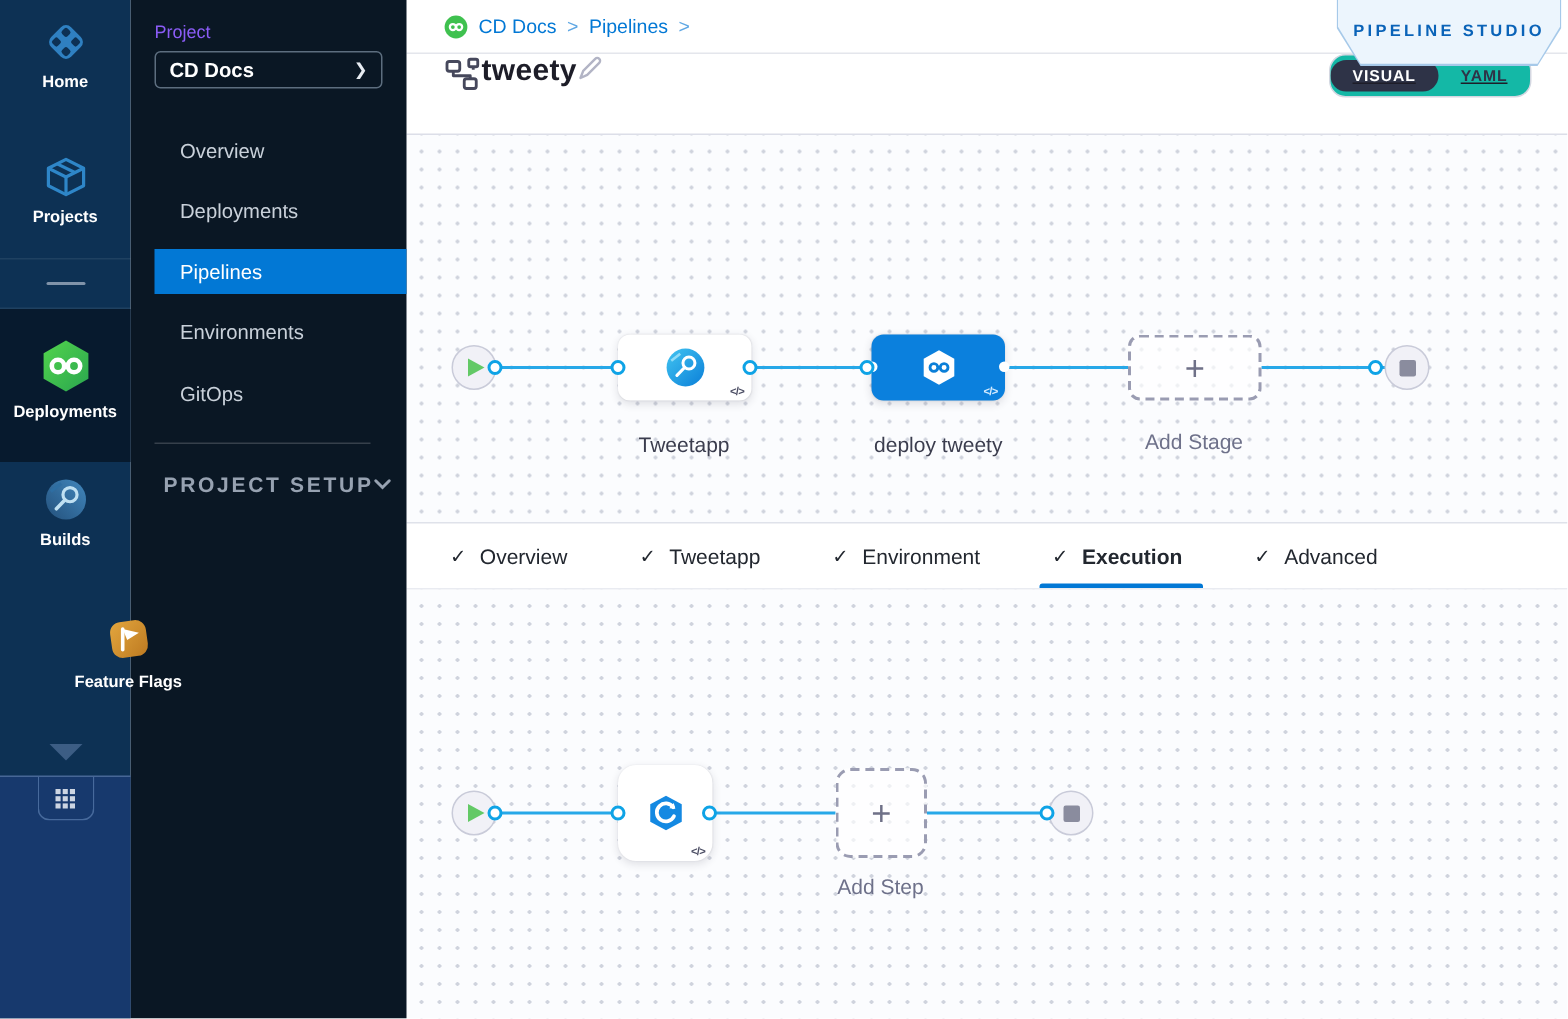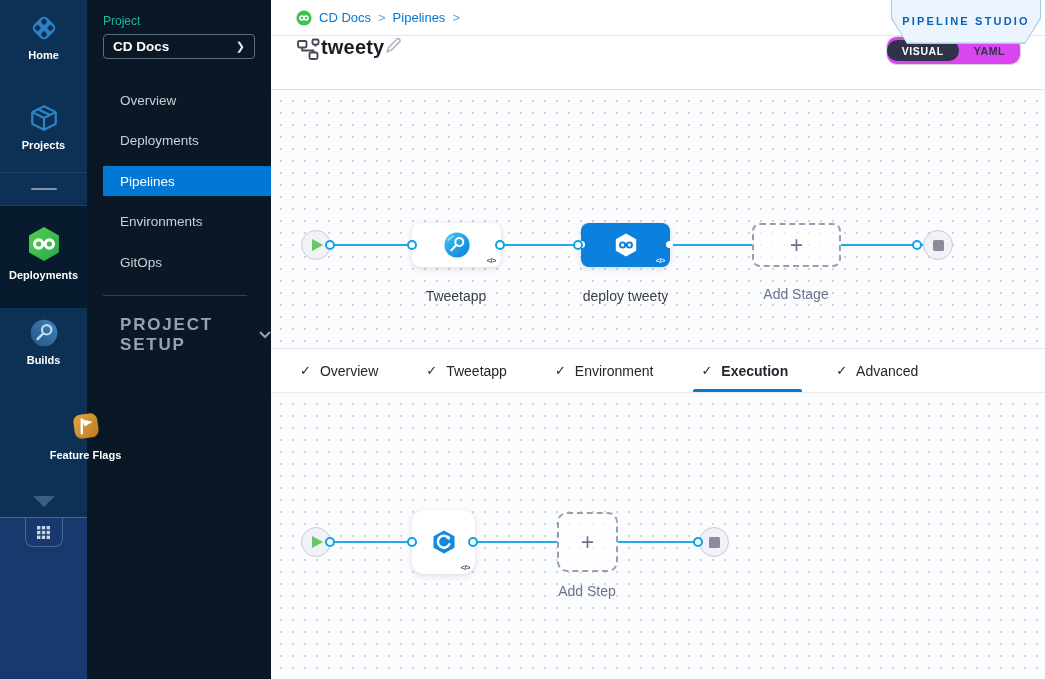--- a/index.html
+++ b/index.html
@@ -17,50 +17,50 @@
               border-top:1px solid rgba(255,255,255,.08); border-bottom:1px solid rgba(255,255,255,.08);
               display:flex; align-items:center; justify-content:center; }
   .rail-div .dash { width:26px; height:2.5px; background:#8093a9; border-radius:2px; }
   .rail-caret { position:absolute; top:496px; left:0; width:87px; display:flex; justify-content:center; cursor:pointer; }
   .rail-caret .tri { width:0; height:0; border-left:11px solid transparent; border-right:11px solid transparent; border-top:11px solid #3c5d84; }
   .rail-bottom { position:absolute; left:0; top:517px; width:87px; height:162px; background:#17396d; border-top:1px solid rgba(160,190,225,.35); }
   .grid-tab { width:38px; height:29px; margin:0 auto; border:1px solid #476a9c; border-top:none; border-radius:0 0 8px 8px;
               display:flex; align-items:center; justify-content:center; cursor:pointer; }
   
   .sidebar { position:absolute; left:87px; top:0; width:184px; height:679px; background:#0a1724; z-index:20; }
-  .proj-label { margin:14px 16px 6px 16px; font-size:12px; color:#14b8a6; }
+  .proj-label { margin:14px 16px 6px 16px; font-size:12px; color:#8b5cf6; }
   .proj-select { margin:0 16px; width:152px; height:25px; border:1px solid #5d6e7f; border-radius:4px;
                  display:flex; align-items:center; justify-content:space-between; padding:0 9px;
                  color:#fff; font-size:13.5px; font-weight:700; cursor:pointer; }
   .proj-select .chev { font-size:11px; font-weight:700; color:#e7ecf2; }
   .snav { margin-top:21px; }
   .snav-item { margin-left:16px; height:40.5px; display:flex; align-items:center; padding-left:17px;
                font-size:13.5px; color:#c9d1da; cursor:pointer; }
   .snav-item.active { background:#0278d5; color:#fff; height:30px; margin-top:5px; margin-bottom:5.5px; }
   .sdiv { margin:12px 24px 0 16px; border-top:1px solid rgba(255,255,255,.18); }
-  .psetup { margin-top:19px; padding-left:33px; display:flex; align-items:center; 
-            font-size:17px; font-weight:700; letter-spacing:1.8px; color:#97a2b1; cursor:pointer; }
+  .psetup { margin-top:19px; padding-left:22px; display:flex; align-items:center; 
+            font-size:14px; font-weight:700; letter-spacing:1.8px; color:#97a2b1; cursor:pointer; }
   
   .main { position:absolute; left:271px; top:0; width:774px; height:679px; background:#fff; }
   .topbar { position:absolute; left:0; top:0; width:774px; height:36px; background:#fff;
             border-bottom:1px solid #e4e6ec; display:flex; align-items:center; padding-left:25px; gap:7px; }
   .crumb-link { color:#0278d5; font-size:13px; text-decoration:none; cursor:pointer; }
   .crumb-sep { color:#5ea7e4; font-size:13px; }
   .ribbon { position:absolute; right:4px; top:0; width:150px; height:44px; z-index:5;
             clip-path:polygon(0 0,100% 0,100% 42%,calc(100% - 16px) 100%,16px 100%,0 42%);
             background:#a6c9e9; }
   .ribbon-in { position:absolute; left:1px; right:1px; top:0; bottom:1.5px;
                clip-path:polygon(0 0,100% 0,100% 42%,calc(100% - 15px) 100%,15px 100%,0 42%);
                background:#ecf5fd; display:flex; align-items:center; justify-content:center;
                font-size:11px; font-weight:700; letter-spacing:2.2px; color:#0a63b8; }
   .titlebar { position:absolute; left:0; top:36px; width:774px; height:54px; background:#fff;
               border-bottom:1px solid #dcdee8; display:flex; align-items:flex-start; padding:0 24px; gap:0; }
   .ptitle { font-size:20px; font-weight:700; color:#1d1d28; letter-spacing:.2px; }
-  .toggle { margin-left:auto; height:29px; border:1px solid #d4d7e1; border-radius:11px; background:#d946ef;
-            display:flex; align-items:center; overflow:hidden; cursor:pointer; }
+  .toggle { margin-left:auto; height:29px; border:1px solid #d4d7e1; border-radius:11px; background:#14b8a6;
+            display:flex; align-items:center; overflow:hidden; cursor:pointer;text-decoration:underline; }
   .tg-seg { height:21px; display:flex; align-items:center; padding:0 15px; font-size:10.5px; font-weight:700; letter-spacing:.6px; }
   .tg-visual { background:#2e3347; color:#fff; border-radius:11px; }
   .tg-yaml { color:#2e3347; }
   
   .canvas { position:absolute; left:0; width:774px; background-color:#fbfcfe;
             background-image:radial-gradient(circle,#cfd3dd 1.05px,transparent 1.2px);
             background-size:12px 12px; background-position:4px 5px; }
   .canvas1 { top:90px; height:258px; }
   .canvas2 { top:393px; height:286px; }
   .hline { position:absolute; height:2px; background:#27a8e8; }

